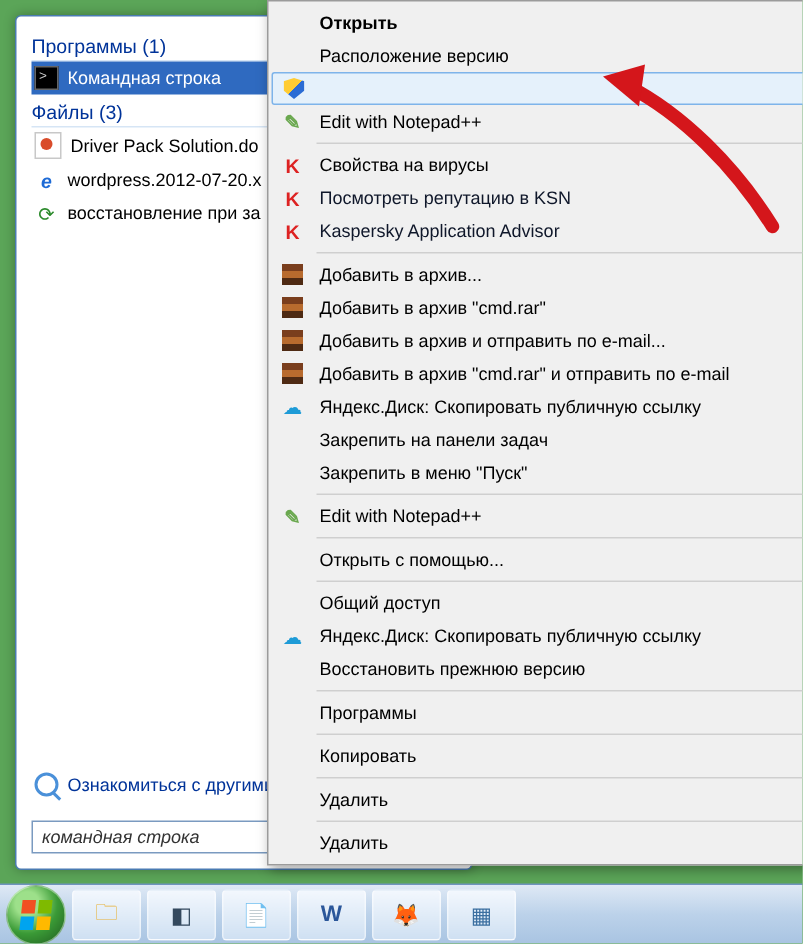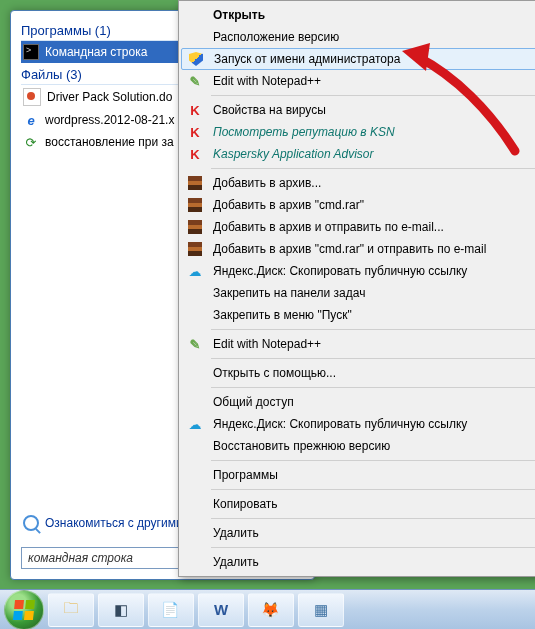--- a/index.html
+++ b/index.html
@@ -113,21 +113,21 @@
     color: #000;
     white-space: nowrap;
     cursor: default;
   }
   .cm-item .cm-ico {
     width: 20px; height: 16px; flex: 0 0 20px;
     display:inline-flex; align-items:center; justify-content:center;
     font-size: 13px;
   }
   .cm-item.bold .cm-label { font-weight: 600; }
-  .cm-item.disabled .cm-label { color: #0f766e; font-style: italic; }
+  .cm-item.disabled .cm-label { color: #0f172a; }
   .cm-item.highlight {
     background: #e5f1fb;
     border: 1px solid #7eb4ea;
     height: 20px;
     border-radius: 2px;
   }
   .cm-item .arrow {
     margin-left: auto;
     font-size: 10px;
     color: #333;
@@ -219,21 +219,21 @@
     <span>Файлы</span>
     <span class="count">(3)</span>
   </div>
 
   <div class="result-item">
     <span class="icon16 exe-icon"></span>
     <span>Driver Pack Solution.do</span>
   </div>
   <div class="result-item">
     <span class="icon16 ie-icon">e</span>
-    <span>wordpress.2012-08-21.x</span>
+    <span>wordpress.2012-07-20.x</span>
   </div>
   <div class="result-item">
     <span class="icon16 sync-icon">⟳</span>
     <span>восстановление при за</span>
   </div>
 
   <div class="more-link">
     <span class="search-glass"></span>
     <span>Ознакомиться с другими</span>
   </div>
@@ -248,21 +248,20 @@
     <span class="cm-label">Открыть</span>
   </div>
   <div class="cm-item">
     <span class="cm-ico"></span>
     <span class="cm-label">Расположение версию</span>
   </div>
   <div class="cm-item highlight">
     <span class="cm-ico">
           <span class="ico-shield"></span>
         </span>
-    <span class="cm-label">Запуск от имени администратора</span>
   </div>
   <div class="cm-item">
     <span class="cm-ico ico-npp">✎</span>
     <span class="cm-label">Edit with Notepad++</span>
   </div>
 
   <div class="cm-sep"></div>
 
   <div class="cm-item">
     <span class="cm-ico ico-kasp">K</span>

